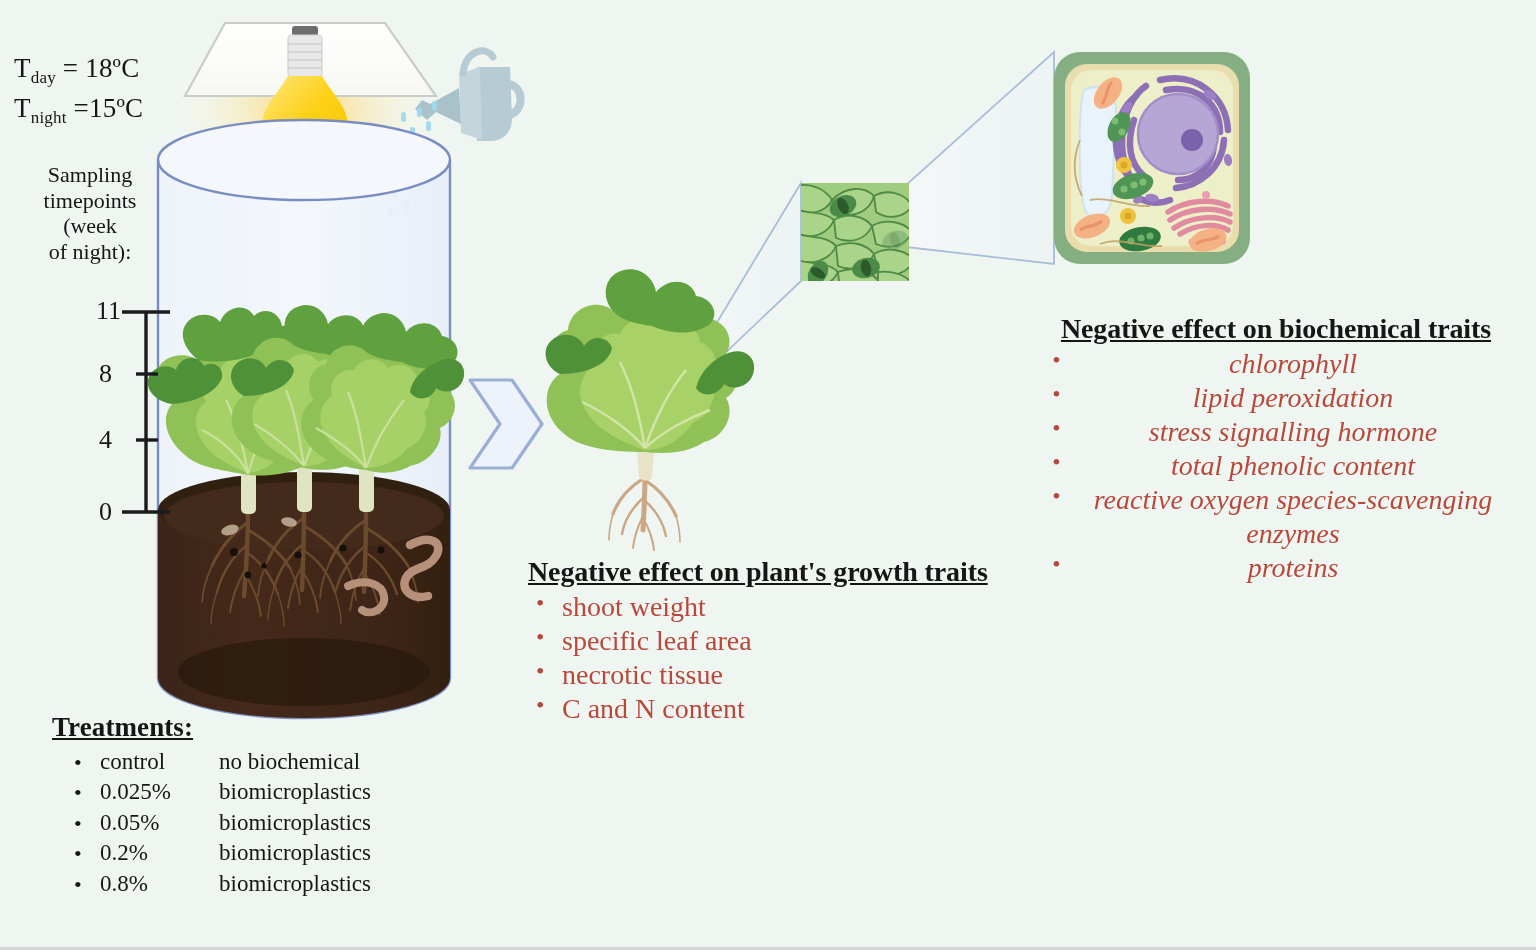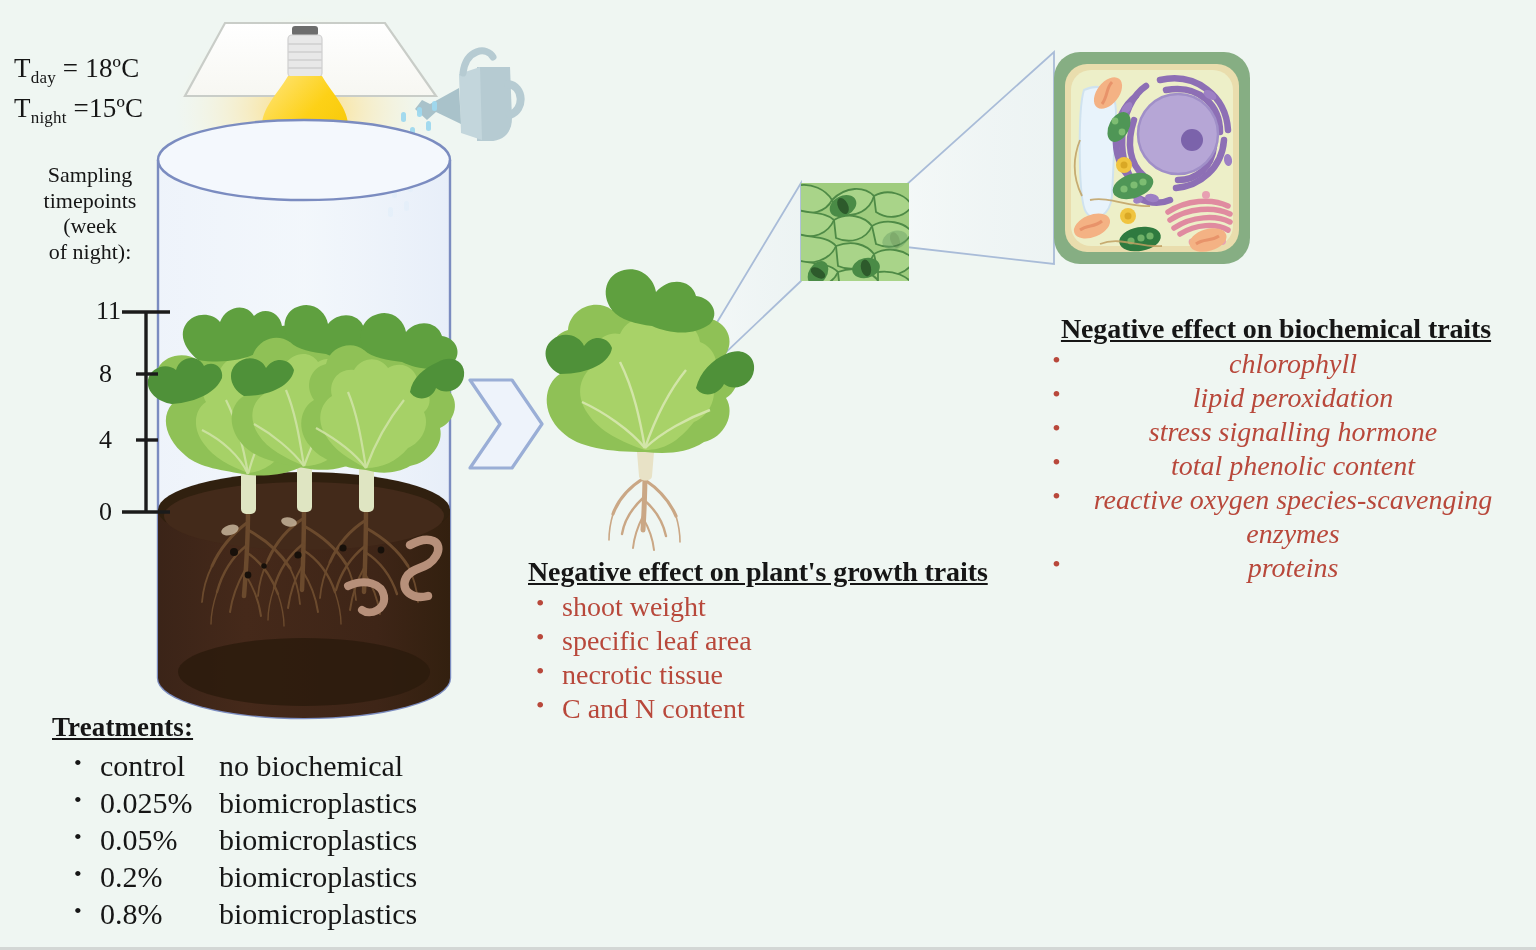--- a/index.html
+++ b/index.html
@@ -52,21 +52,21 @@
     font-size: 26px;
     color: #161616;
   }
   .treatments .t-head {
     font-weight: bold;
     text-decoration: underline;
     font-size: 27px;
     letter-spacing: 0.1px;
   }
   .treatments table { border-collapse: collapse; margin-top: 4px; margin-left: 22px; }
-  .treatments td { padding: 1.5px 0; font-size: 30px; vertical-align: top; }
+  .treatments td { padding: 1.5px 0; font-size: 23px; vertical-align: top; }
   .treatments td.bul { width: 26px; font-size: 22px; line-height: 1.25; }
   .treatments td.dose { width: 105px; padding-right: 14px; white-space: nowrap; }
   .treatments td.kind { white-space: nowrap; }
 
   
   .eff-head {
     font-weight: bold;
     text-decoration: underline;
     color: #161616;
     font-size: 28px;

